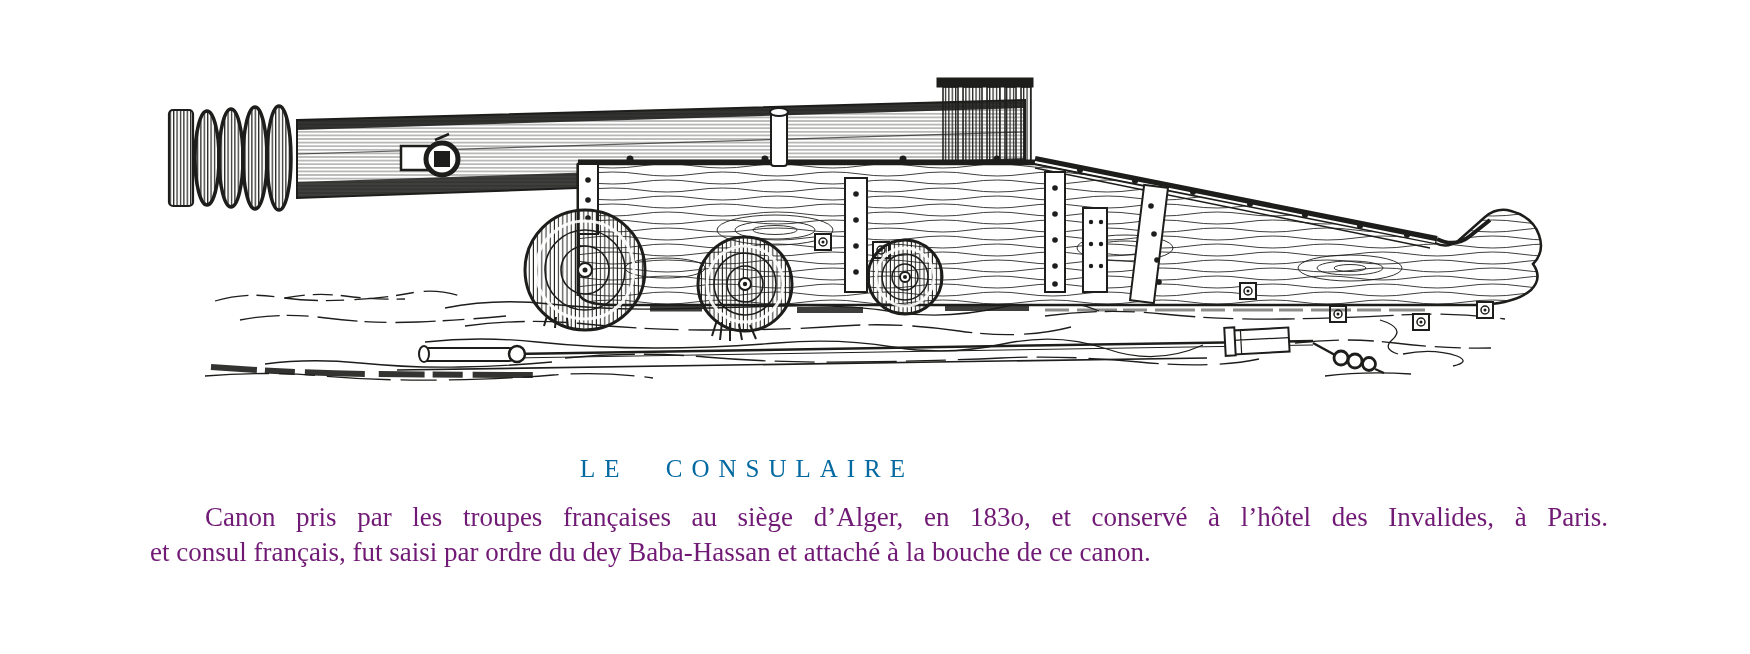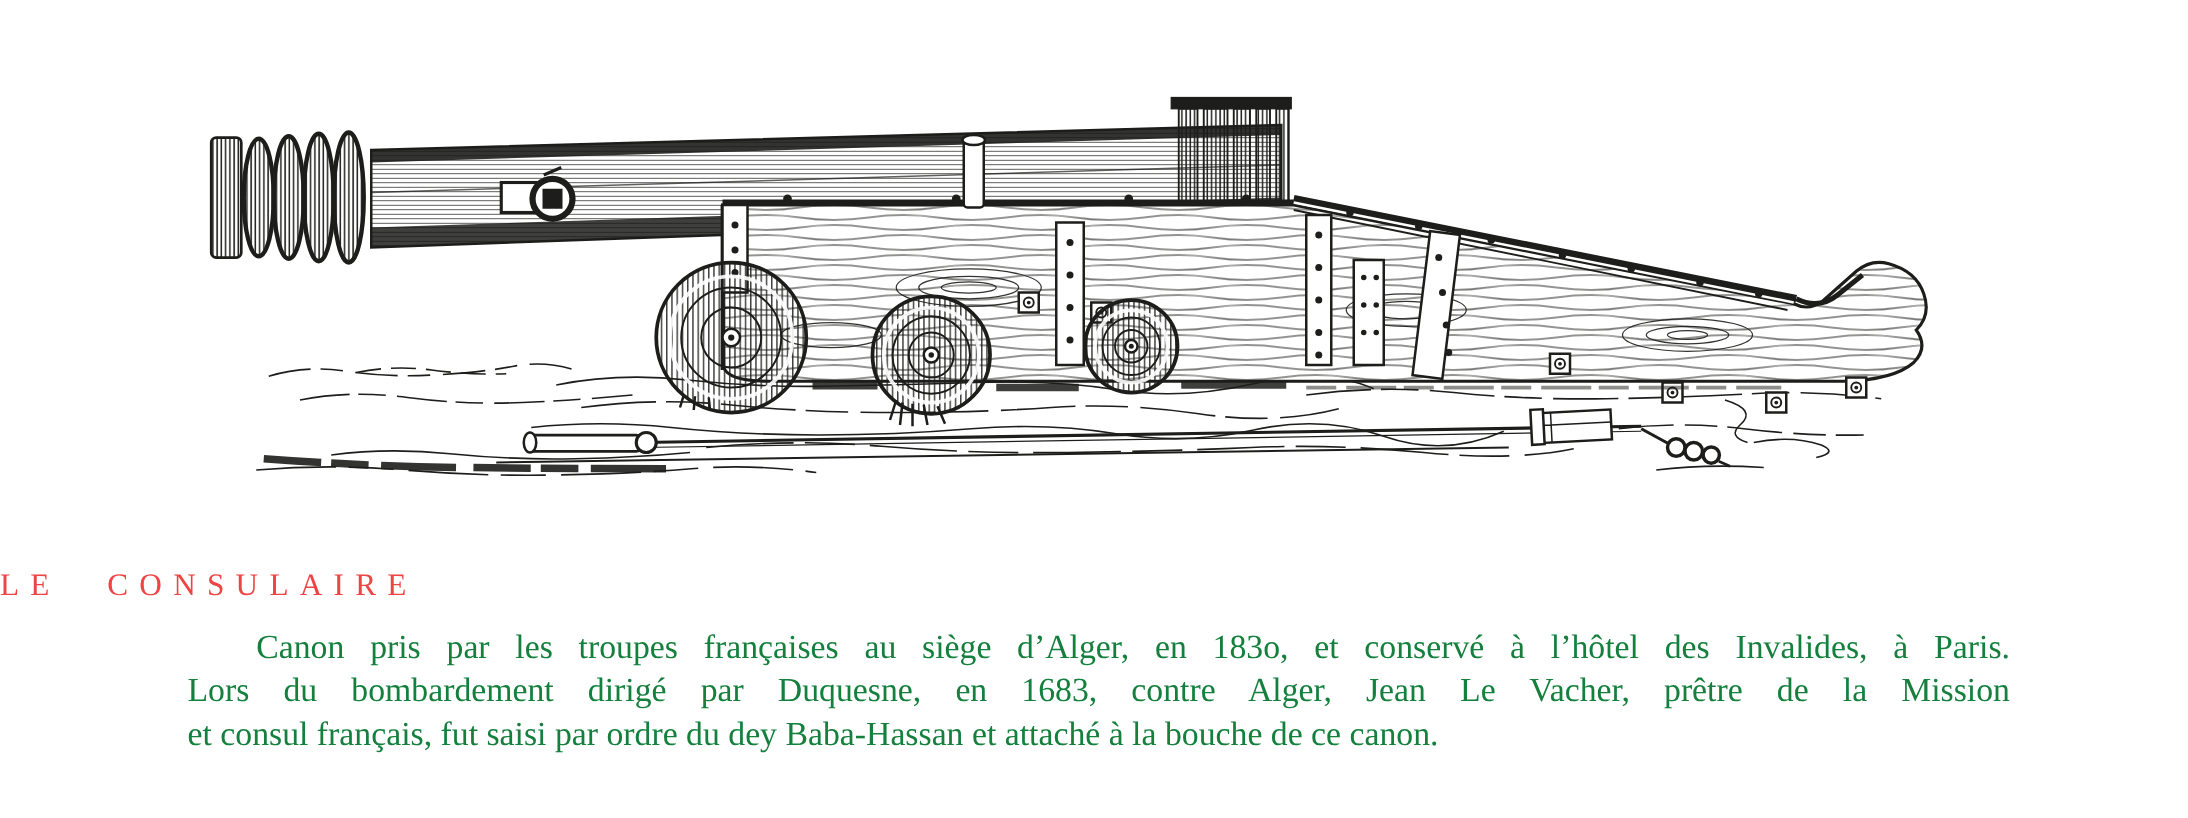--- a/index.html
+++ b/index.html
@@ -3,27 +3,27 @@
 <meta charset="utf-8">
 <style>
   html,body{margin:0;padding:0;}
   body{
     width:1750px;height:654px;background:#ffffff;position:relative;overflow:hidden;
     font-family:"Liberation Serif","DejaVu Serif",serif;color:#241f1c;
   }
   .figure{position:absolute;left:145px;top:58px;width:1460px;height:330px;}
   .figure svg{display:block;}
   .plate-title{
-    position:absolute;top:452px;left:0;width:1494px;text-align:left;
+    position:absolute;top:452px;left:0;width:1494px;text-align:center;
     font-size:25px;line-height:34px;letter-spacing:9px;word-spacing:22px;
-    color:#ef4444;
+    color:#0369a1;
   }
   .caption{
     position:absolute;top:500px;left:150px;width:1458px;
-    font-size:27px;line-height:35px;color:#15803d;
+    font-size:27px;line-height:35px;color:#701a75;
   }
   .caption .line{white-space:nowrap;}
   .caption .just{text-align:justify;text-align-last:justify;white-space:normal;}
   .caption .l1{text-indent:55px;}
   .caption .l3{text-align:right;text-align-last:left;}
 </style>
 </head>
 <body>
 
 <div class="figure">
@@ -254,15 +254,14 @@
     <circle cx="1224" cy="306" r="6.5" stroke-width="2.8"></circle>
     <path d="M1230,311 l9,4" stroke-width="2"></path>
   </g>
 </svg>
 </div>
 
 <div class="plate-title">LE CONSULAIRE</div>
 
 <div class="caption">
   <div class="line just l1">Canon pris par les troupes françaises au siège d’Alger, en 183o, et conservé à l’hôtel des Invalides, à Paris.</div>
-  <div class="line just l2">Lors du bombardement dirigé par Duquesne, en 1683, contre Alger, Jean Le Vacher, prêtre de la Mission</div>
   <div class="line l3">et consul français, fut saisi par ordre du dey Baba-Hassan et attaché à la bouche de ce canon.</div>
 </div>
 
 </body></html>

